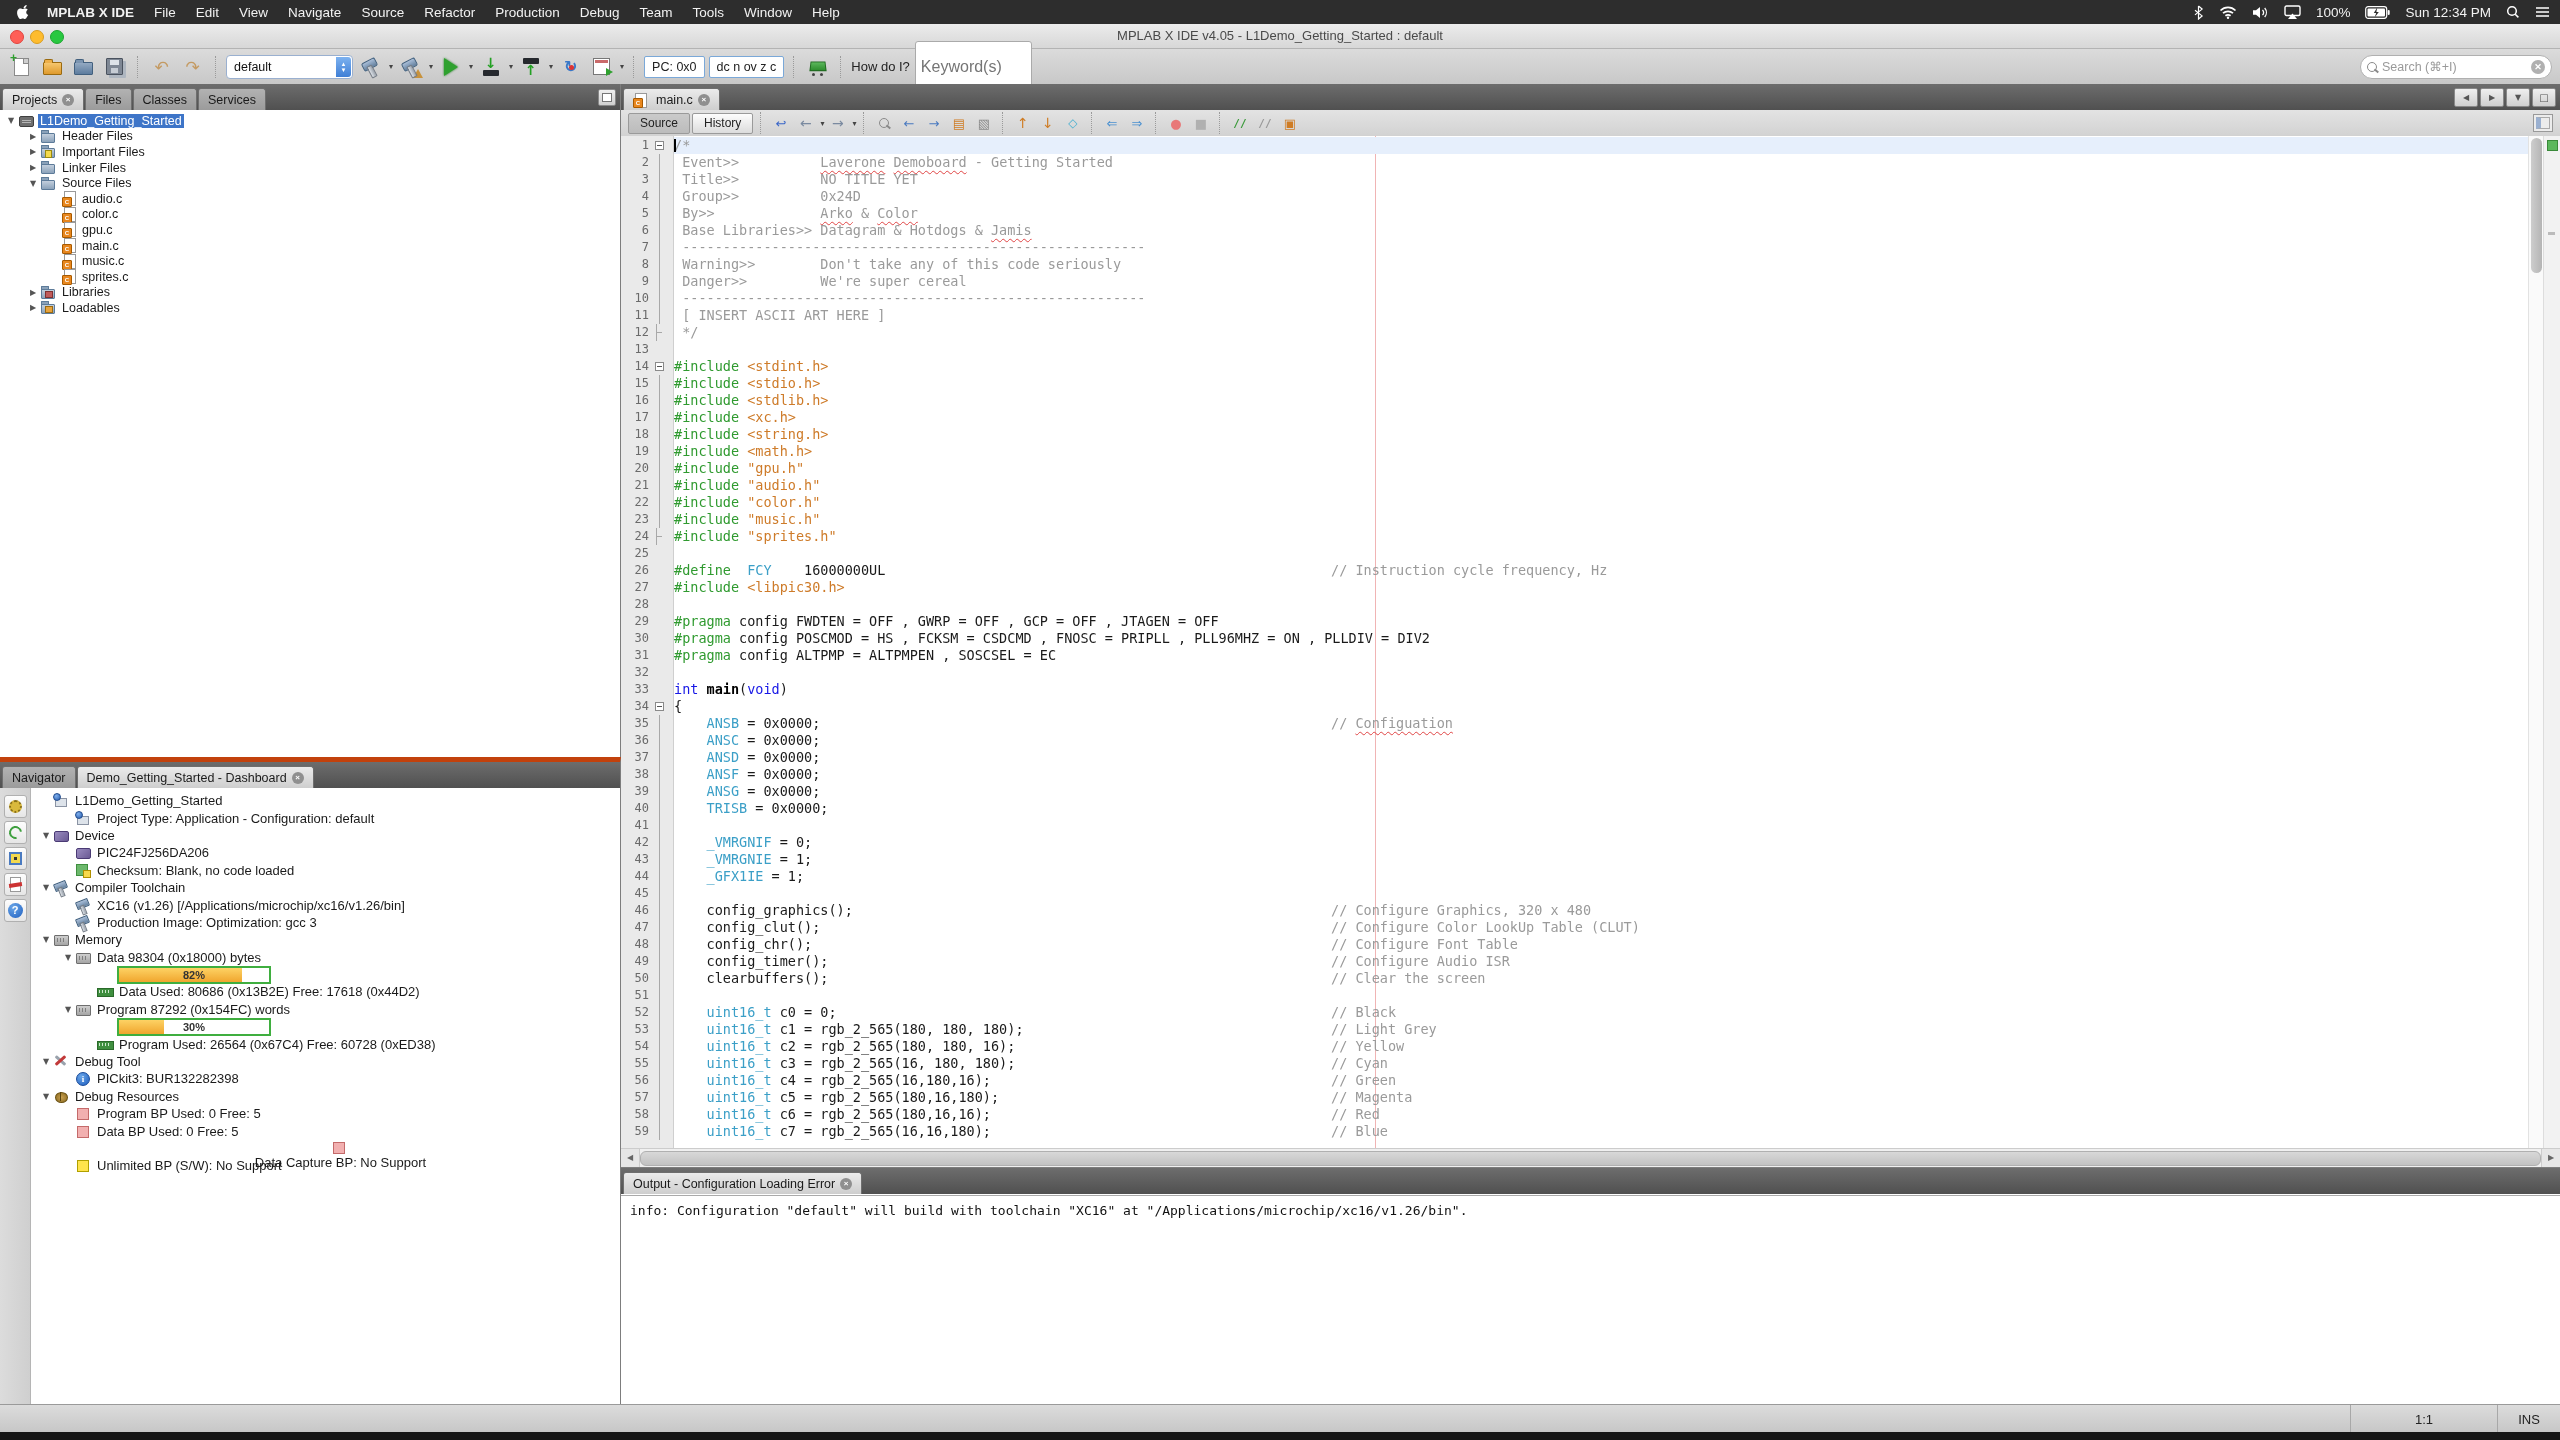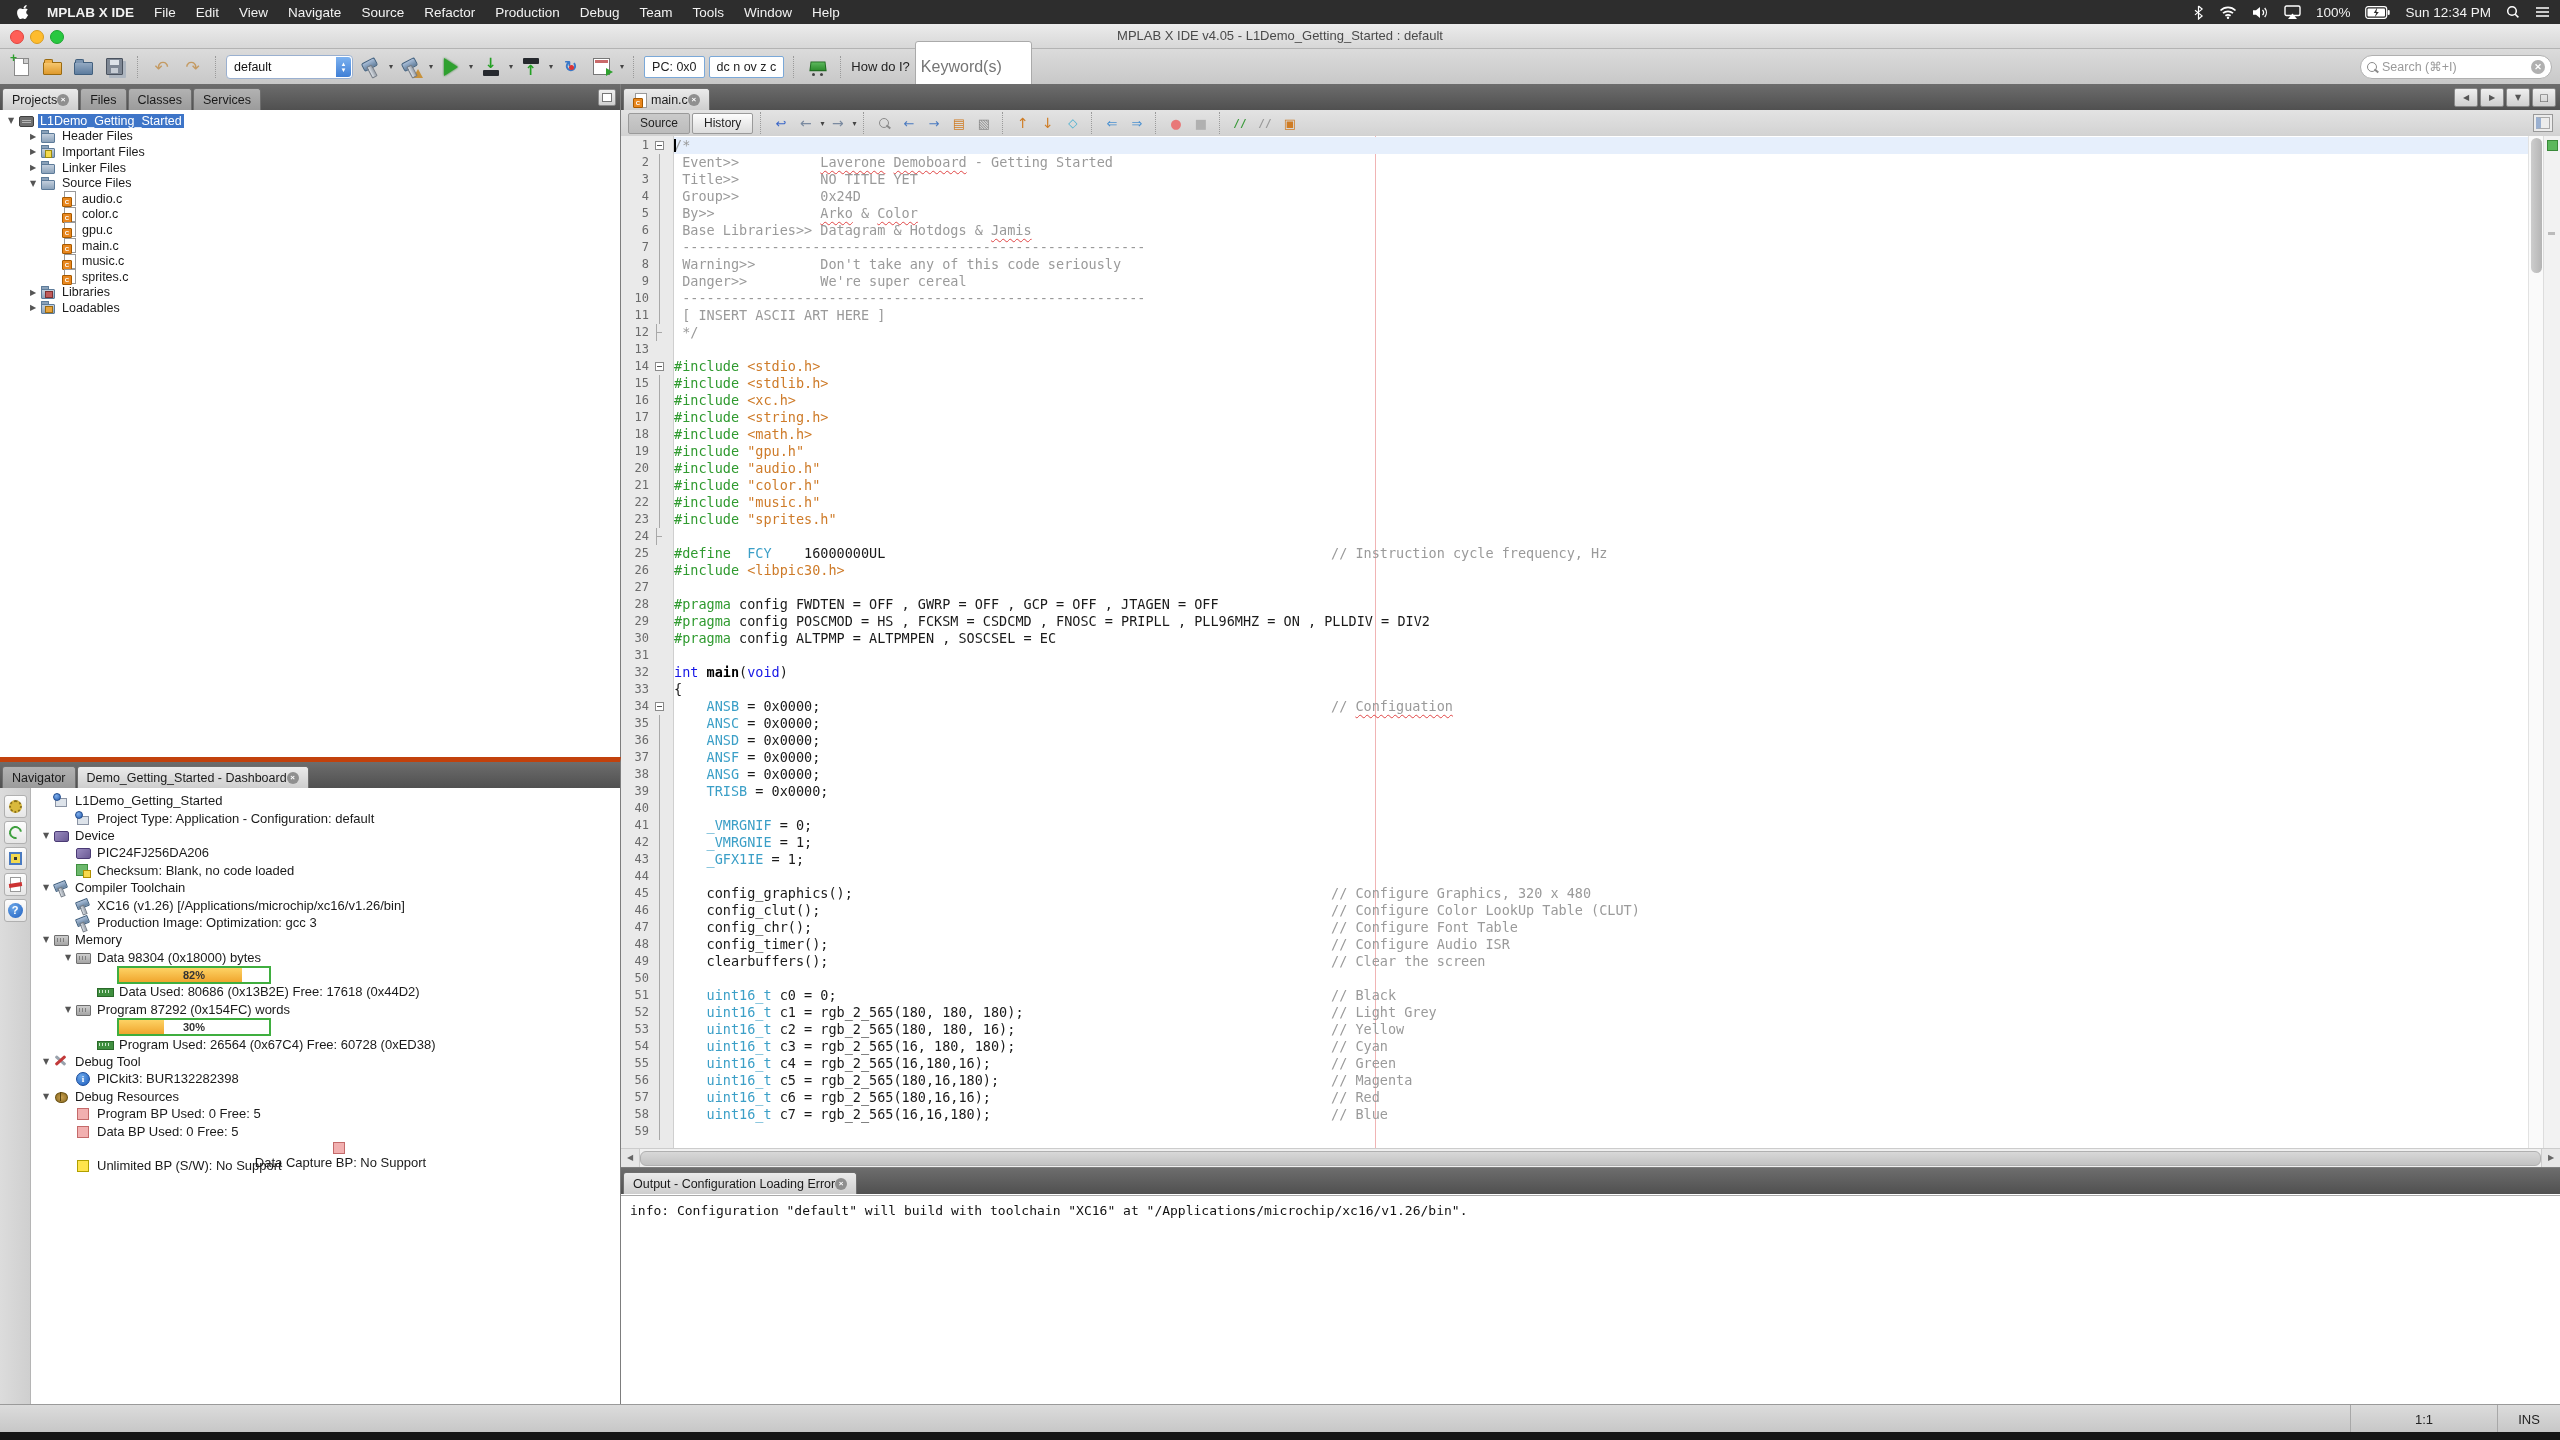--- a/index.html
+++ b/index.html
@@ -67,21 +67,21 @@
   .i-cart::after{content:"";position:absolute;left:5px;bottom:1px;width:3px;height:3px;border-radius:50%;background:#444;box-shadow:8px 0 0 #444;}
   #howdoi{display:flex;align-items:center;gap:5px;font-size:13px;color:#222;flex:none;}
   #howdoi input{width:105px;height:20px;border:1px solid #aaa;border-radius:3px;font-size:16px;padding:15px 5px;color:#333;background:#fff;font-family:"Liberation Sans",sans-serif;}
   #searchbox{margin-left:auto;width:178px;height:22px;background:#fff;border:1px solid #b0b0b0;border-radius:12px;display:flex;align-items:center;padding:0 6px;gap:5px;flex:none;}
   .mag{width:8px;height:8px;border:1.6px solid #8a8a8a;border-radius:50%;position:relative;flex:none;}
   .mag::after{content:"";position:absolute;left:6px;top:7px;width:5px;height:1.6px;background:#8a8a8a;transform:rotate(40deg);}
   #searchbox .ph{flex:1;font-size:12.5px;color:#9a9a9a;}
   .clear-dot{width:14px;height:14px;border-radius:50%;background:#b0b0b0;color:#fff;font:bold 9px/14px "Liberation Sans";text-align:center;}
   
   .tabrow{height:26px;background:linear-gradient(#6d6d6d,#505050);display:flex;align-items:flex-end;padding-left:2px;gap:1px;position:relative;}
-  .tab{height:21px;display:flex;align-items:center;padding:0 9px;background:linear-gradient(#b2b2b2,#9b9b9b);border:1px solid #6e6e6e;border-bottom:none;border-radius:3px 3px 0 0;font-size:12.5px;color:#1a1a1a;white-space:nowrap;}
+  .tab{height:21px;display:flex;align-items:center;padding:0 9px;background:linear-gradient(#b2b2b2,#9b9b9b);border:1px solid #6e6e6e;border-bottom:none;border-radius:3px 3px 0 0;font-size:12.5px;color:#1a1a1a;gap:5px;white-space:nowrap;}
   .tab.active{background:linear-gradient(#ebebeb,#cecece);}
   .tclose{width:12px;height:12px;border-radius:50%;background:#8f8f8f;color:#fff;font:bold 8px/12px "Liberation Sans";text-align:center;flex:none;}
   .wbtn{position:absolute;right:4px;top:5px;width:16px;height:15px;background:linear-gradient(#efefef,#cfcfcf);border:1px solid #888;border-radius:2px;}
   .wbtn::after{content:"";position:absolute;inset:3px;border:1px solid #777;background:#fff;}
   
   #projects-panel{position:absolute;top:84px;left:0;width:620px;height:673px;background:#fff;border-right:1px solid #7d7d7d;}
   #projects-tree{position:absolute;top:26px;left:0;right:0;bottom:0;background:#fff;overflow:hidden;padding-top:3px;}
   #dashboard-panel{position:absolute;top:757px;left:0;width:620px;height:647px;background:#fff;border-right:1px solid #7d7d7d;border-top:5px solid #c2410c;}
   #dash-body{position:absolute;top:26px;left:0;right:0;bottom:0;display:flex;}
   #dash-strip{width:30px;background:linear-gradient(90deg,#dcdcdc,#cfcfcf);border-right:1px solid #b5b5b5;padding-top:4px;}
@@ -1002,20 +1002,21 @@
         <div class="cl"><span><span class="tk-c"> Group&gt;&gt;          0x24D</span></span></div>
         <div class="cl"><span><span class="tk-c"> By&gt;&gt;             </span><span class="tk-w">Arko</span><span class="tk-c"> &amp; </span><span class="tk-w">Color</span></span></div>
         <div class="cl"><span><span class="tk-c"> Base Libraries&gt;&gt; Datagram &amp; Hotdogs &amp; </span><span class="tk-w">Jamis</span></span></div>
         <div class="cl"><span><span class="tk-c"> ---------------------------------------------------------</span></span></div>
         <div class="cl"><span><span class="tk-c"> Warning&gt;&gt;        Don't take any of this code seriously</span></span></div>
         <div class="cl"><span><span class="tk-c"> Danger&gt;&gt;         We're super cereal</span></span></div>
         <div class="cl"><span><span class="tk-c"> ---------------------------------------------------------</span></span></div>
         <div class="cl"><span><span class="tk-c"> [ INSERT ASCII ART HERE ]</span></span></div>
         <div class="cl"><span><span class="tk-c"> */</span></span></div>
         <div class="cl"><span></span></div>
+        <div class="cl"><span><span class="tk-d">#include </span><span class="tk-s">&lt;stdint.h&gt;</span></span></div>
         <div class="cl"><span><span class="tk-d">#include </span><span class="tk-s">&lt;stdio.h&gt;</span></span></div>
         <div class="cl"><span><span class="tk-d">#include </span><span class="tk-s">&lt;stdlib.h&gt;</span></span></div>
         <div class="cl"><span><span class="tk-d">#include </span><span class="tk-s">&lt;xc.h&gt;</span></span></div>
         <div class="cl"><span><span class="tk-d">#include </span><span class="tk-s">&lt;string.h&gt;</span></span></div>
         <div class="cl"><span><span class="tk-d">#include </span><span class="tk-s">&lt;math.h&gt;</span></span></div>
         <div class="cl"><span><span class="tk-d">#include </span><span class="tk-s">"gpu.h"</span></span></div>
         <div class="cl"><span><span class="tk-d">#include </span><span class="tk-s">"audio.h"</span></span></div>
         <div class="cl"><span><span class="tk-d">#include </span><span class="tk-s">"color.h"</span></span></div>
         <div class="cl"><span><span class="tk-d">#include </span><span class="tk-s">"music.h"</span></span></div>
         <div class="cl"><span><span class="tk-d">#include </span><span class="tk-s">"sprites.h"</span></span></div>

